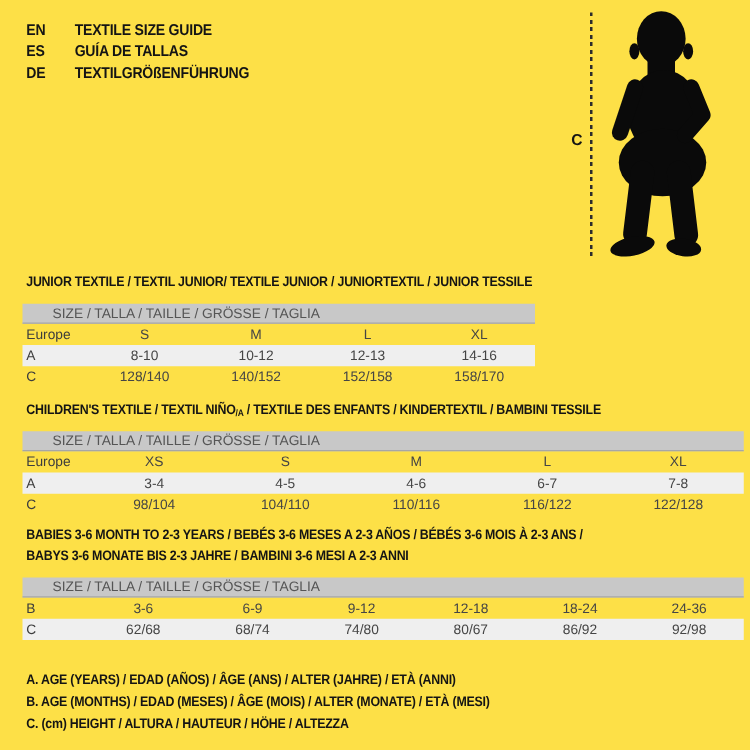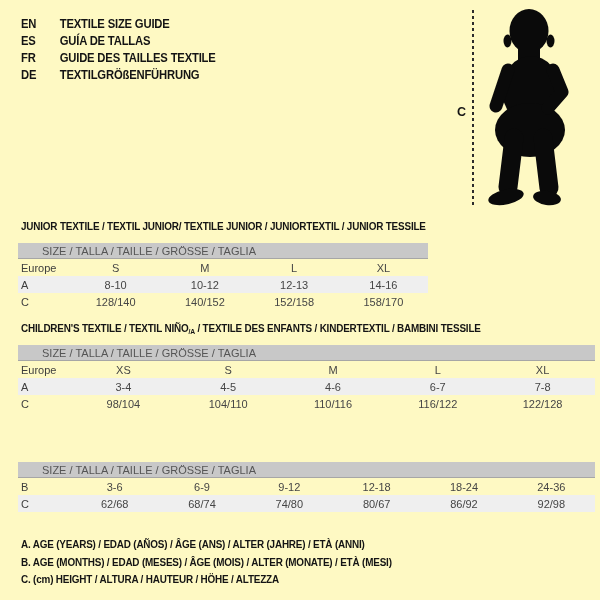--- a/index.html
+++ b/index.html
@@ -1,17 +1,17 @@
 <!DOCTYPE html>
 <html><head>
 <meta charset="utf-8">
 <style>
   html,body{margin:0;padding:0;background:#fff;}
   .page{
-    position:relative;width:600px;height:600px;background:#fef9c3;
+    position:relative;width:600px;height:600px;background:#fde047;
     font-family:"Liberation Sans", sans-serif;overflow:hidden;
     -webkit-font-smoothing:antialiased;
   }
   
   .cond{
     display:inline-block;white-space:nowrap;font-weight:bold;
     transform:scaleX(0.9);transform-origin:0 50%;letter-spacing:-0.2px;color:#141414;
   }
   
   .langs{position:absolute;left:21px;top:16px;}
@@ -42,21 +42,20 @@
   .footnote{height:17.5px;line-height:17.5px;font-size:11px;}
 </style>
 </head>
 <body>
 
 <div class="page">
 
   <div class="langs">
     <div class="lang-row"><span class="cond"><span class="lang-code">EN</span><span>TEXTILE SIZE GUIDE</span></span></div>
     <div class="lang-row"><span class="cond"><span class="lang-code">ES</span><span>GUÍA DE TALLAS</span></span></div>
-    <div class="lang-row"><span class="cond"><span class="lang-code">FR</span><span>GUIDE DES TAILLES TEXTILE</span></span></div>
     <div class="lang-row"><span class="cond"><span class="lang-code">DE</span><span>TEXTILGRÖßENFÜHRUNG</span></span></div>
   </div>
 
   <div class="dash-line"></div>
   <div class="fig-label">C</div>
   <svg class="fig-svg" width="95" height="200" viewBox="0 0 95 200" aria-hidden="true">
     <g fill="#0a0a0a" stroke="none">
       <ellipse cx="48" cy="23" rx="19.5" ry="22"></ellipse>
       <ellipse cx="26.5" cy="33" rx="4" ry="6.5"></ellipse>
       <ellipse cx="69.5" cy="33" rx="4" ry="6.5"></ellipse>
@@ -128,20 +127,24 @@
     <div class="trow">
       <div class="cell label">C</div>
       <div class="cell">98/104</div>
       <div class="cell">104/110</div>
       <div class="cell">110/116</div>
       <div class="cell">116/122</div>
       <div class="cell">122/128</div>
     </div>
   </div>
 
+  <div class="tbl-title" style="top:420px;">
+    <span class="cond">BABIES 3-6 MONTH TO 2-3 YEARS / BEBÉS 3-6 MESES A 2-3 AÑOS / BÉBÉS 3-6 MOIS À 2-3 ANS /</span><br>
+    <span class="cond">BABYS 3-6 MONATE BIS 2-3 JAHRE / BAMBINI 3-6 MESI A 2-3 ANNI</span>
+  </div>
   <div class="table" style="top:462px;width:577px;">
     <div class="size-bar">
         <span>SIZE / TALLA / TAILLE / GRÖSSE / TAGLIA</span>
       </div>
     <div class="trow">
       <div class="cell label">B</div>
       <div class="cell">3-6</div>
       <div class="cell">6-9</div>
       <div class="cell">9-12</div>
       <div class="cell">12-18</div>

